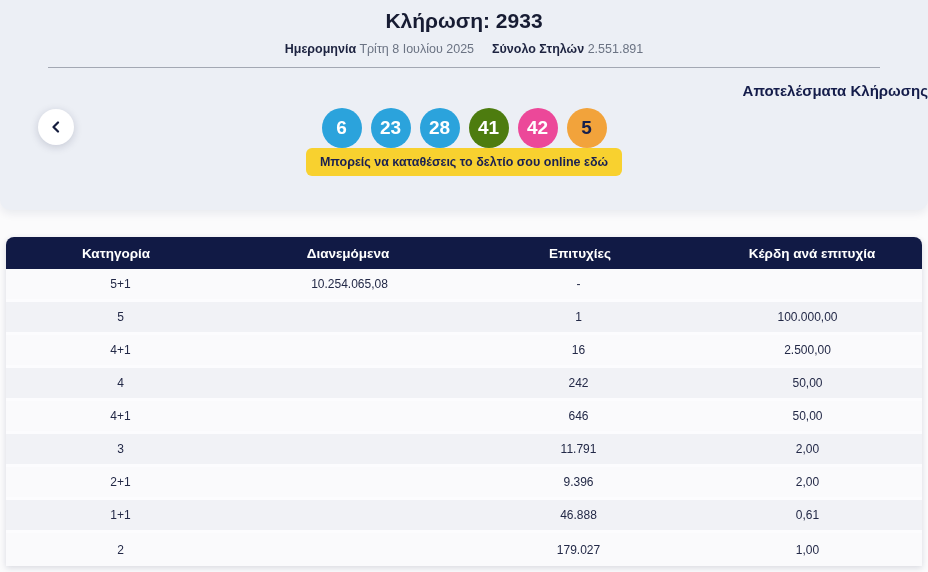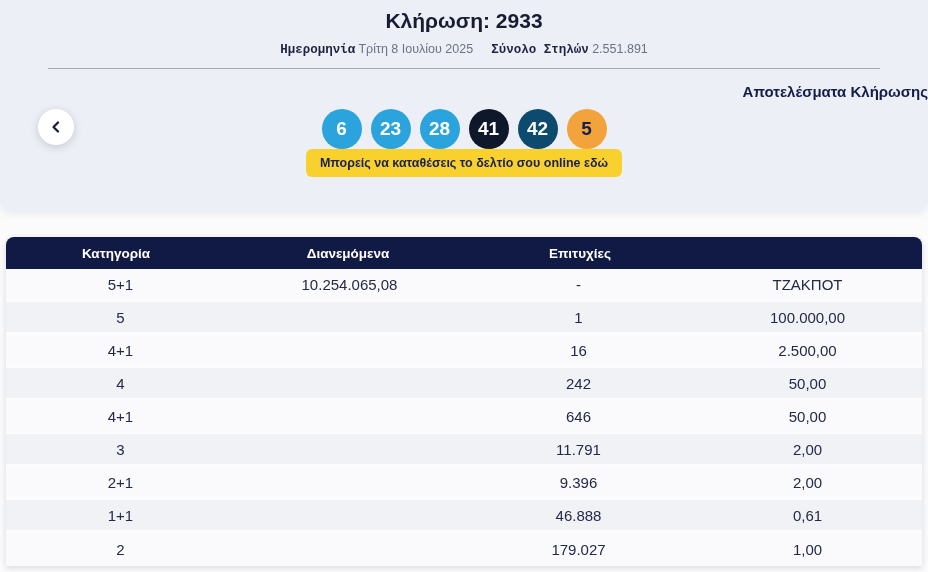--- a/index.html
+++ b/index.html
@@ -26,21 +26,21 @@
     color:#171c33;
   }
   .meta-row{
     margin-top:9px;
     display:flex;
     justify-content:center;
     gap:18px;
     font-size:12.5px;
   }
   .meta-item{white-space:nowrap;}
-  .meta-label{font-weight:bold;color:#1d2340;font-family:Liberation Mono, monospace;}
+  .meta-label{font-weight:bold;color:#1d2340;}
   .meta-value{color:#6b7383;}
   .hero-divider{
     margin:11px 48px 0 48px;
     border:none;
     border-top:1px solid #a3a8b3;
     height:0;
   }
   .results-title{
     margin-top:14px;
     text-align:right;
@@ -113,21 +113,21 @@
     gap:12px;
   }
   .t-header .t-cell{text-align:center;}
   .t-row{
     display:grid;
     grid-template-columns:repeat(4,1fr);
     align-items:center;
     height:33px;
     box-sizing:border-box;
     border-bottom:3px solid #fcfcfe;
-    font-size:15px;
+    font-size:12px;
     color:#232947;
   }
   .t-row:last-child{border-bottom:none;}
   .t-row.odd{background:#fafafc;}
   .t-row.even{background:#f1f2f6;}
   .t-cell{text-align:center;}
 </style>
 </head>
 <body>
 
@@ -146,22 +146,22 @@
   </div>
 
   <hr class="hero-divider">
 
   <div class="results-title">Αποτελέσματα Κλήρωσης</div>
 
   <div class="balls" id="balls">
       <div class="ball" style="background: rgb(43, 163, 220);">6</div>
       <div class="ball" style="background: rgb(43, 163, 220);">23</div>
       <div class="ball" style="background: rgb(43, 163, 220);">28</div>
-      <div class="ball" style="background: #0f172a;">41</div>
-      <div class="ball" style="background: #0c4a6e;">42</div>
+      <div class="ball" style="background: #4d7c0f;">41</div>
+      <div class="ball" style="background: #ec4899;">42</div>
       <div class="ball joker" style="background: rgb(242, 163, 59);">5</div>
     </div>
 
   <div class="cta-wrap">
     <button class="cta-button">Μπορείς να καταθέσεις το δελτίο σου online εδώ</button>
   </div>
 
   <button class="back-button">
     <span>
       <svg width="12" height="12" viewBox="0 0 12 12">
@@ -169,27 +169,27 @@
       </svg>
     </span>
   </button>
 </div>
 
 <div class="table-wrap">
   <div class="t-header" id="table-header" style="background: rgb(17, 26, 69);">
       <div class="t-cell">Κατηγορία</div>
       <div class="t-cell">Διανεμόμενα</div>
       <div class="t-cell">Επιτυχίες</div>
+      <div class="t-cell">Κέρδη ανά επιτυχία</div>
     </div>
   <div id="table-body">
       <div class="t-row odd">
         <div class="t-cell">5+1</div>
         <div class="t-cell">10.254.065,08</div>
         <div class="t-cell">-</div>
-        <div class="t-cell">ΤΖΑΚΠΟΤ</div>
       </div>
       <div class="t-row even">
         <div class="t-cell">5</div>
         <div class="t-cell"></div>
         <div class="t-cell">1</div>
         <div class="t-cell">100.000,00</div>
       </div>
       <div class="t-row odd">
         <div class="t-cell">4+1</div>
         <div class="t-cell"></div>

